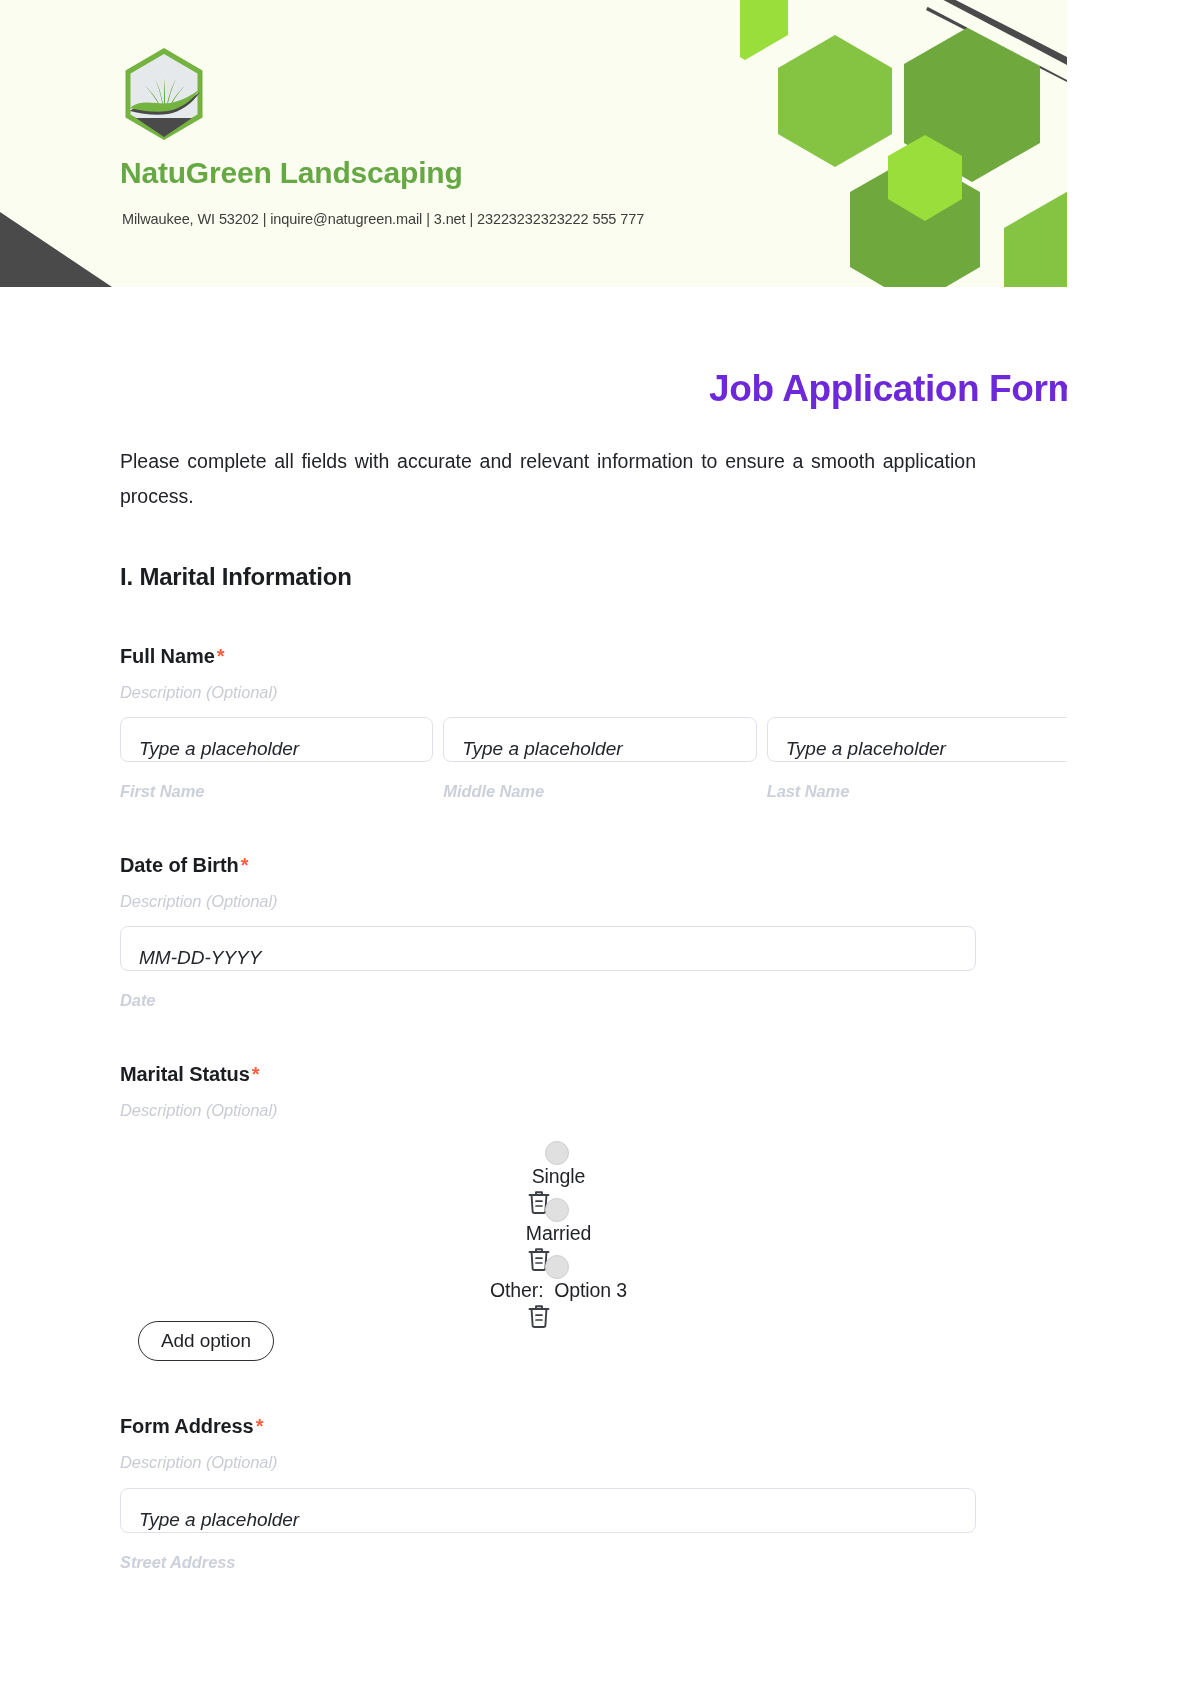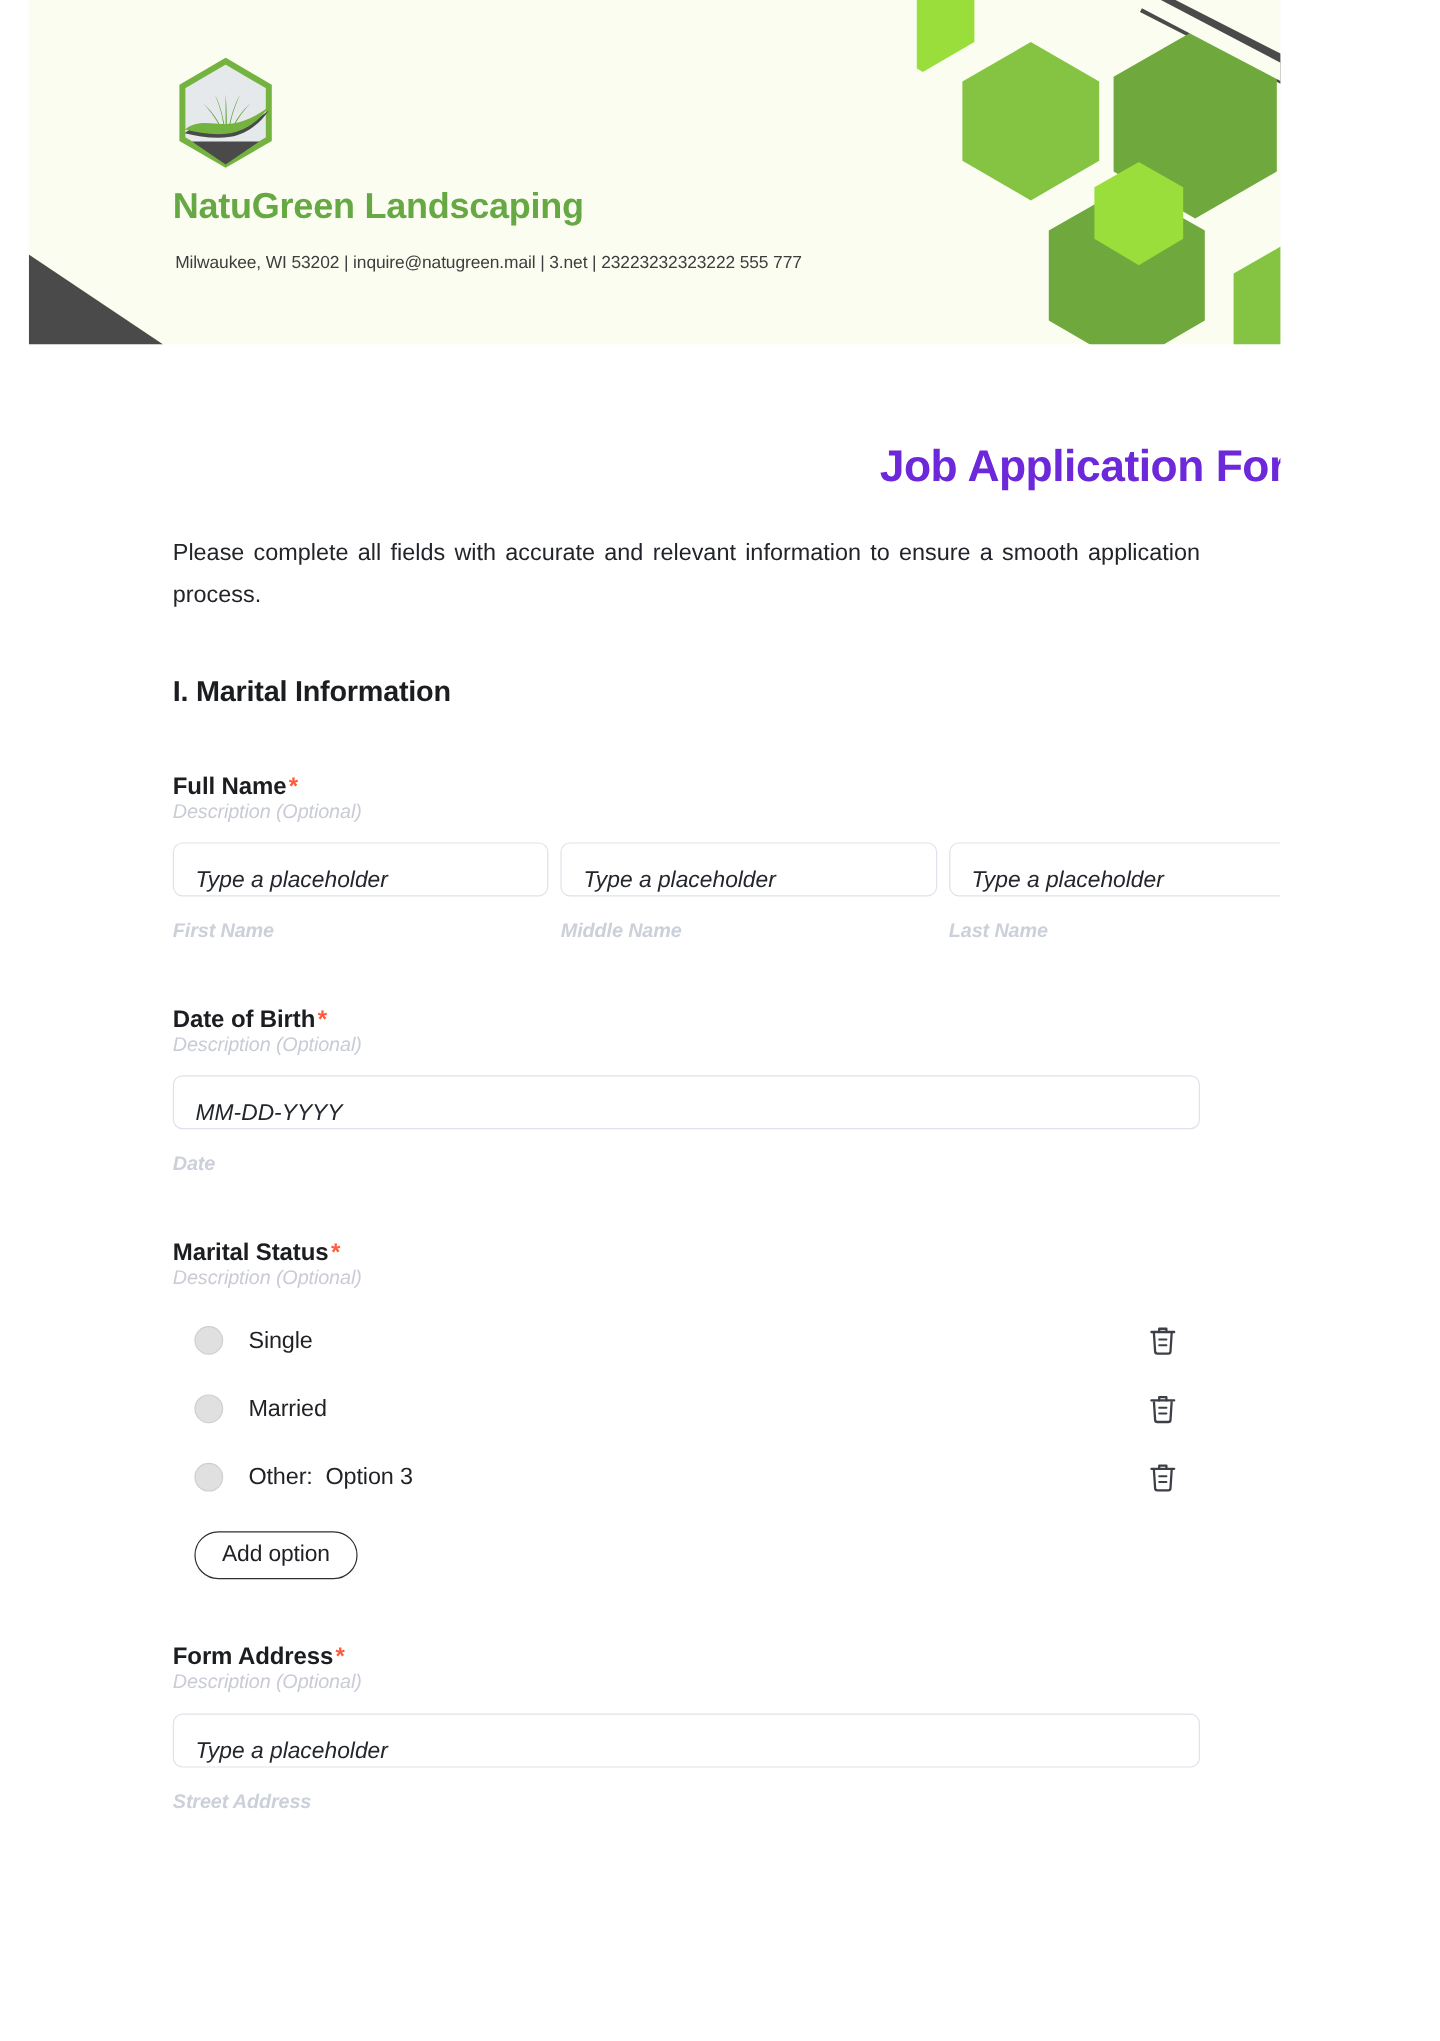--- a/index.html
+++ b/index.html
@@ -14,21 +14,20 @@
     color: #1f2125;
     -webkit-font-smoothing: antialiased;
   }
 
   .page {
     position: relative;
     width: 1067px;
     min-height: 1701px;
     background: #ffffff;
     overflow: hidden;
-    padding-left: 24px;
   }
 
   
   .letterhead {
     position: relative;
     width: 1200px;
     height: 287px;
     background: #fbfdf0;
     overflow: hidden;
   }
@@ -137,20 +136,21 @@
   }
 
   .req-star {
     color: #ff5c3d;
     font-weight: bold;
     font-size: 20px;
     margin-left: 2px;
   }
 
   .field-desc {
+    margin-top: 15px;
     font-size: 16.5px;
     font-style: italic;
     color: #c9ccd6;
     letter-spacing: -0.1px;
     line-height: 1.1;
   }
 
   .input-row {
     margin-top: 16px;
     display: flex;
@@ -190,20 +190,21 @@
 
   
   .options { margin-top: 22px; }
 
   .option-row {
     display: flex;
     align-items: center;
     height: 42px;
     margin-bottom: 15px;
     width: 856px;
+    flex-direction: column;
   }
 
   .radio-dot {
     width: 24px;
     height: 24px;
     border-radius: 50%;
     background: #e0e0e0;
     border: 1px solid #cfcfcf;
     flex: 0 0 auto;
     margin-left: 18px;

